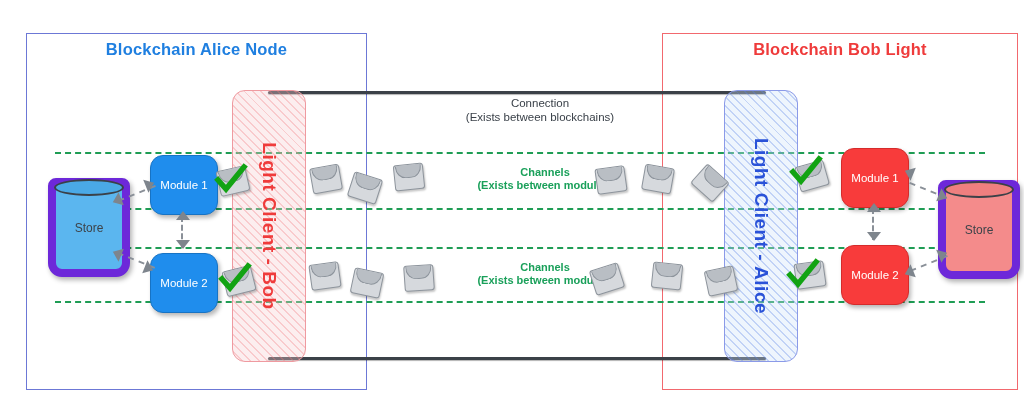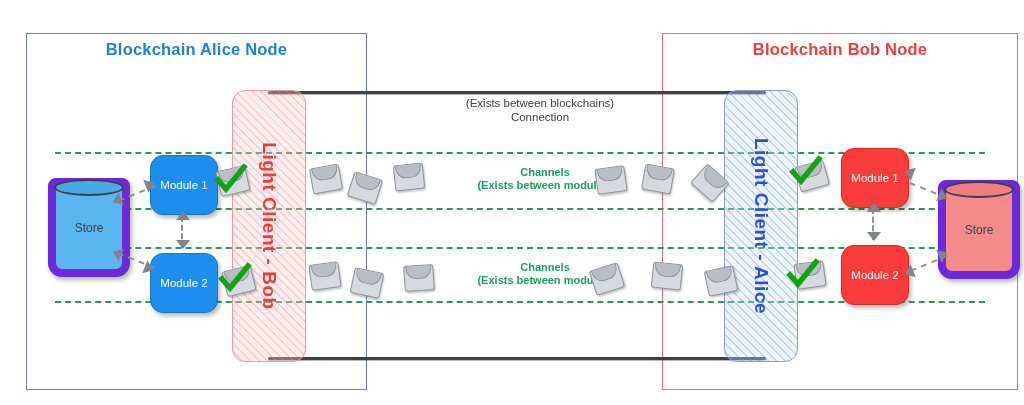--- a/index.html
+++ b/index.html
@@ -103,28 +103,28 @@
 </head>
 <body>
 
 <div id="stage">
 
   <div class="node-frame" id="alice-frame">
     <div class="node-title" id="alice-title">Blockchain Alice Node</div>
   </div>
 
   <div class="node-frame" id="bob-frame">
-    <div class="node-title" id="bob-title">Blockchain Bob Node</div>
+    <div class="node-title" id="bob-title">Blockchain Bob Light</div>
   </div>
 
   <div class="conn-line" id="conn-top"></div>
   <div class="conn-line" id="conn-bottom"></div>
   <div class="conn-label" id="conn-label">
+    <div>Connection</div>
     <div>(Exists between blockchains)</div>
-    <div>Connection</div>
   </div>
 
   <div class="ch-line" id="ch-l1"></div>
   <div class="ch-line" id="ch-l2"></div>
   <div class="ch-line" id="ch-l3"></div>
   <div class="ch-line" id="ch-l4"></div>
 
   <div class="ch-label" id="ch-label-1">
     <div>Channels</div>
     <div>(Exists between modules)</div>

